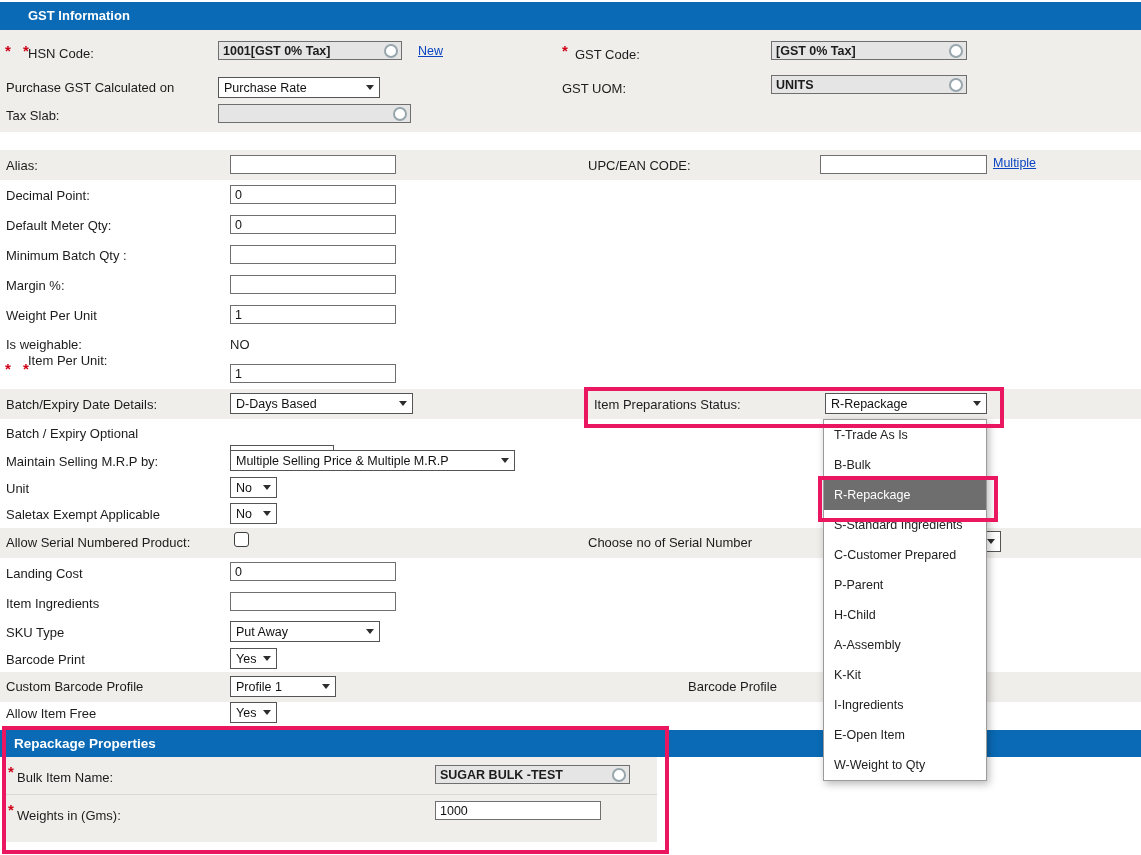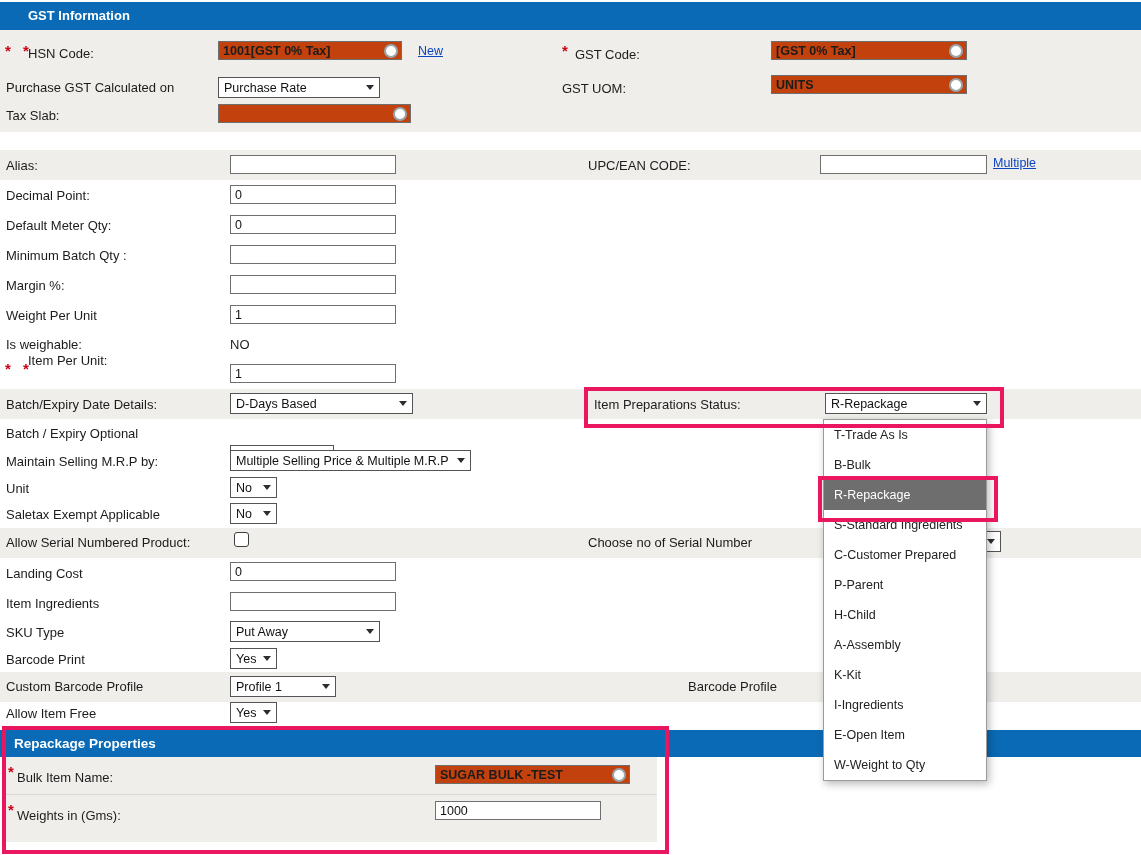--- a/index.html
+++ b/index.html
@@ -4,21 +4,21 @@
 <style>
   html,body{margin:0;padding:0}
   body{font-family:"Liberation Sans",sans-serif;background:#fff}
   #screen{position:relative;width:1141px;height:855px;overflow:hidden;background:#fff;font-size:13px;color:#1c1c1c}
   .titlebar{position:absolute;left:0;top:2px;width:1141px;height:28px;background:var(--header-blue,#0a6ab5);color:#fff;font-weight:bold;font-size:13px;line-height:28px;padding-left:28px;box-sizing:border-box}
   .bg-block{position:absolute;background:var(--band-gray,#efeeeb)}
   .lbl{position:absolute;white-space:nowrap;font-size:13px;color:#1c1c1c}
   .star{position:absolute;color:var(--star-red,#cf0016);font-weight:bold;font-size:15px;letter-spacing:4px;white-space:nowrap}
   .link{position:absolute;color:var(--link-blue,#0b45c0);text-decoration:underline;font-size:12.5px;cursor:pointer;white-space:nowrap}
   .tbox{position:absolute;height:19px;border:1px solid #6f6f6f;background:#fff;font:12.5px "Liberation Sans",sans-serif;padding:0 4px;box-sizing:border-box;color:#111;outline:none}
-  .lookupbox{position:absolute;height:19px;border:1px solid #6f6f6f;background:#c2410c;display:flex;align-items:center;padding:0 3px 0 4px;box-sizing:border-box}
+  .lookupbox{position:absolute;height:19px;border:1px solid #6f6f6f;background:#e5e5e5;display:flex;align-items:center;padding:0 3px 0 4px;box-sizing:border-box}
   .lookupbox .val{flex:1;font-size:12.5px;font-weight:bold;white-space:nowrap;overflow:hidden}
   .ring{width:10px;height:10px;border:2px solid #97a6ad;border-radius:50%;flex:none;background:#fff;cursor:pointer}
   .select{position:absolute;height:21px;border:1px solid #545454;background:#fff;display:flex;align-items:center;padding:0 5px;box-sizing:border-box;cursor:pointer}
   .select .txt{flex:1;font-size:12.5px;white-space:nowrap;overflow:hidden;color:#111}
   .select .arrow{flex:none;width:0;height:0;border-left:4px solid transparent;border-right:4px solid transparent;border-top:5px solid #2d2d2d;margin-left:4px}
   .checkbox{position:absolute;width:15px;height:15px;border:1.5px solid #3f3f3f;border-radius:3px;background:#fff;box-sizing:border-box;cursor:pointer}
   .annotation{position:absolute;border:4px solid var(--annotation-pink,#ea1660);z-index:20;pointer-events:none}
   #dropdown-list{position:absolute;left:823px;top:419px;width:162px;background:#fff;border:1px solid #9b9b9b;box-shadow:2px 3px 8px rgba(0,0,0,.28);z-index:10}
   .dd-item{height:30px;display:flex;align-items:center;padding:0 10px;font-size:12.5px;color:#222;cursor:pointer}
   .dd-item.selected{background:var(--dropdown-selected-bg,#6e6e6e);color:#fff}
@@ -110,21 +110,21 @@
     <span class="arrow"></span>
   </div>
 
   <span class="lbl" style="left:6px;top:426px">Batch / Expiry Optional</span>
   <div class="select" style="left:230px;top:445px;width:104px">
     <span class="txt">N-Not Applicable</span>
     <span class="arrow"></span>
   </div>
 
   <span class="lbl" style="left:6px;top:454px">Maintain Selling M.R.P by:</span>
-  <div class="select" style="left:230px;top:450px;width:241px">
+  <div class="select" style="left:230px;top:450px;width:285px">
     <span class="txt">Multiple Selling Price &amp; Multiple M.R.P</span>
     <span class="arrow"></span>
   </div>
 
   <span class="lbl" style="left:6px;top:481px">Unit</span>
   <div class="select" style="left:230px;top:477px;width:47px">
     <span class="txt">No</span>
     <span class="arrow"></span>
   </div>
 

